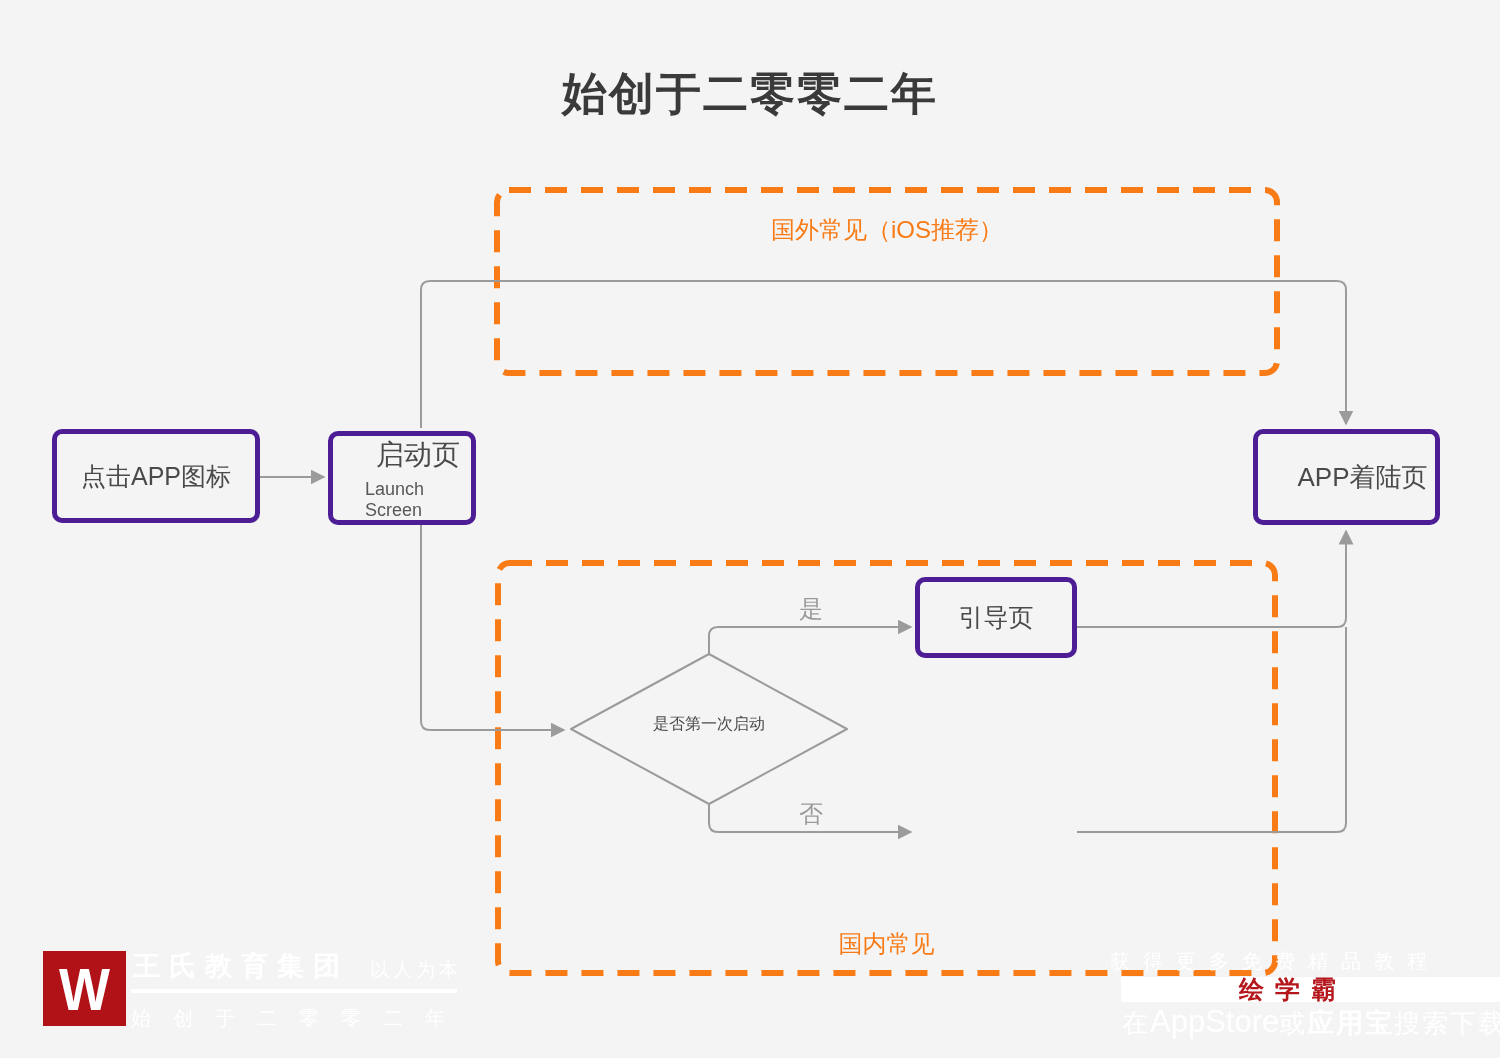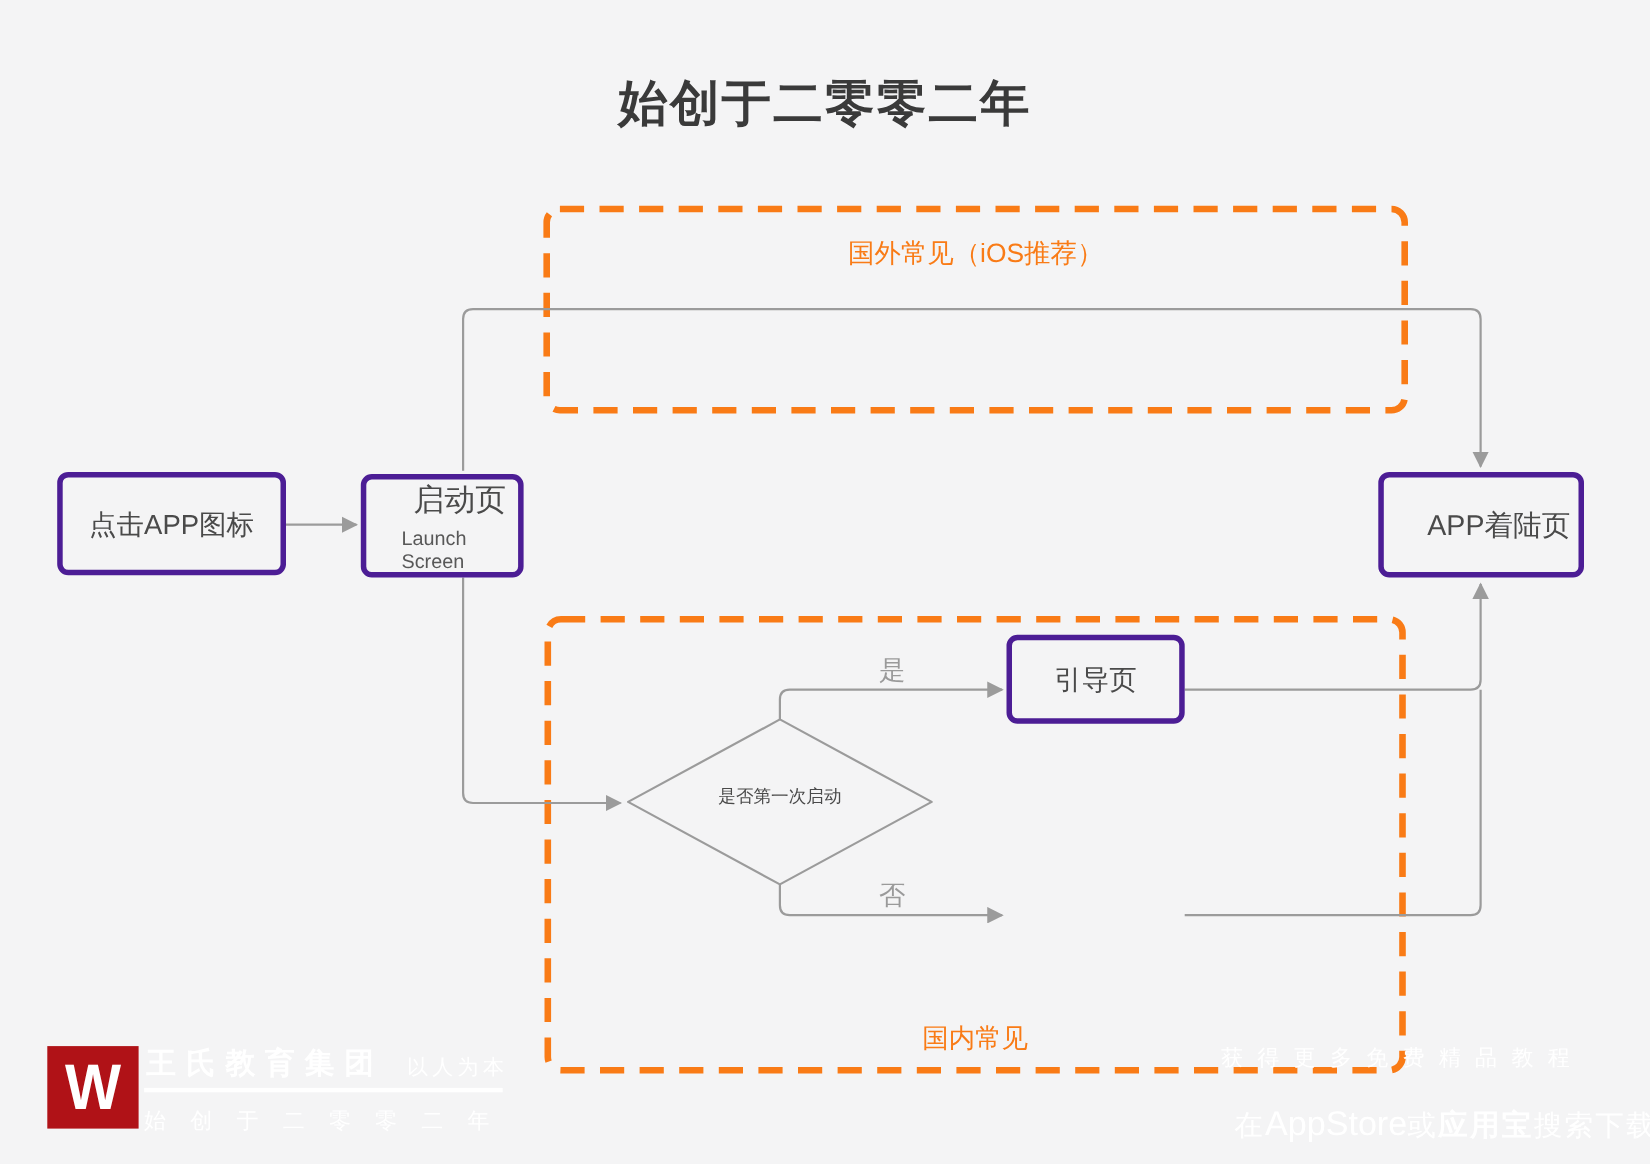--- a/index.html
+++ b/index.html
@@ -109,17 +109,20 @@
 
   <div class="logo-square">
     <span class="logo-w">W</span>
   </div>
   <div class="wm wm-company">王氏教育集团</div>
   <div class="wm wm-slogan">以人为本</div>
   <div class="wm-divider"></div>
   <div class="wm wm-since">始创于二零零二年</div>
 
   <div class="wm fr-line1">获得更多免费精品教程</div>
+  <div class="fr-bar">
+    <span class="fr-brand">绘学霸</span>
+  </div>
   <div class="wm fr-line3">
     <span>在</span><span class="store">AppStore</span><span>或</span><span class="store2">应用宝</span><span>搜索下载</span>
   </div>
 
 </div>
 
 </body></html>

